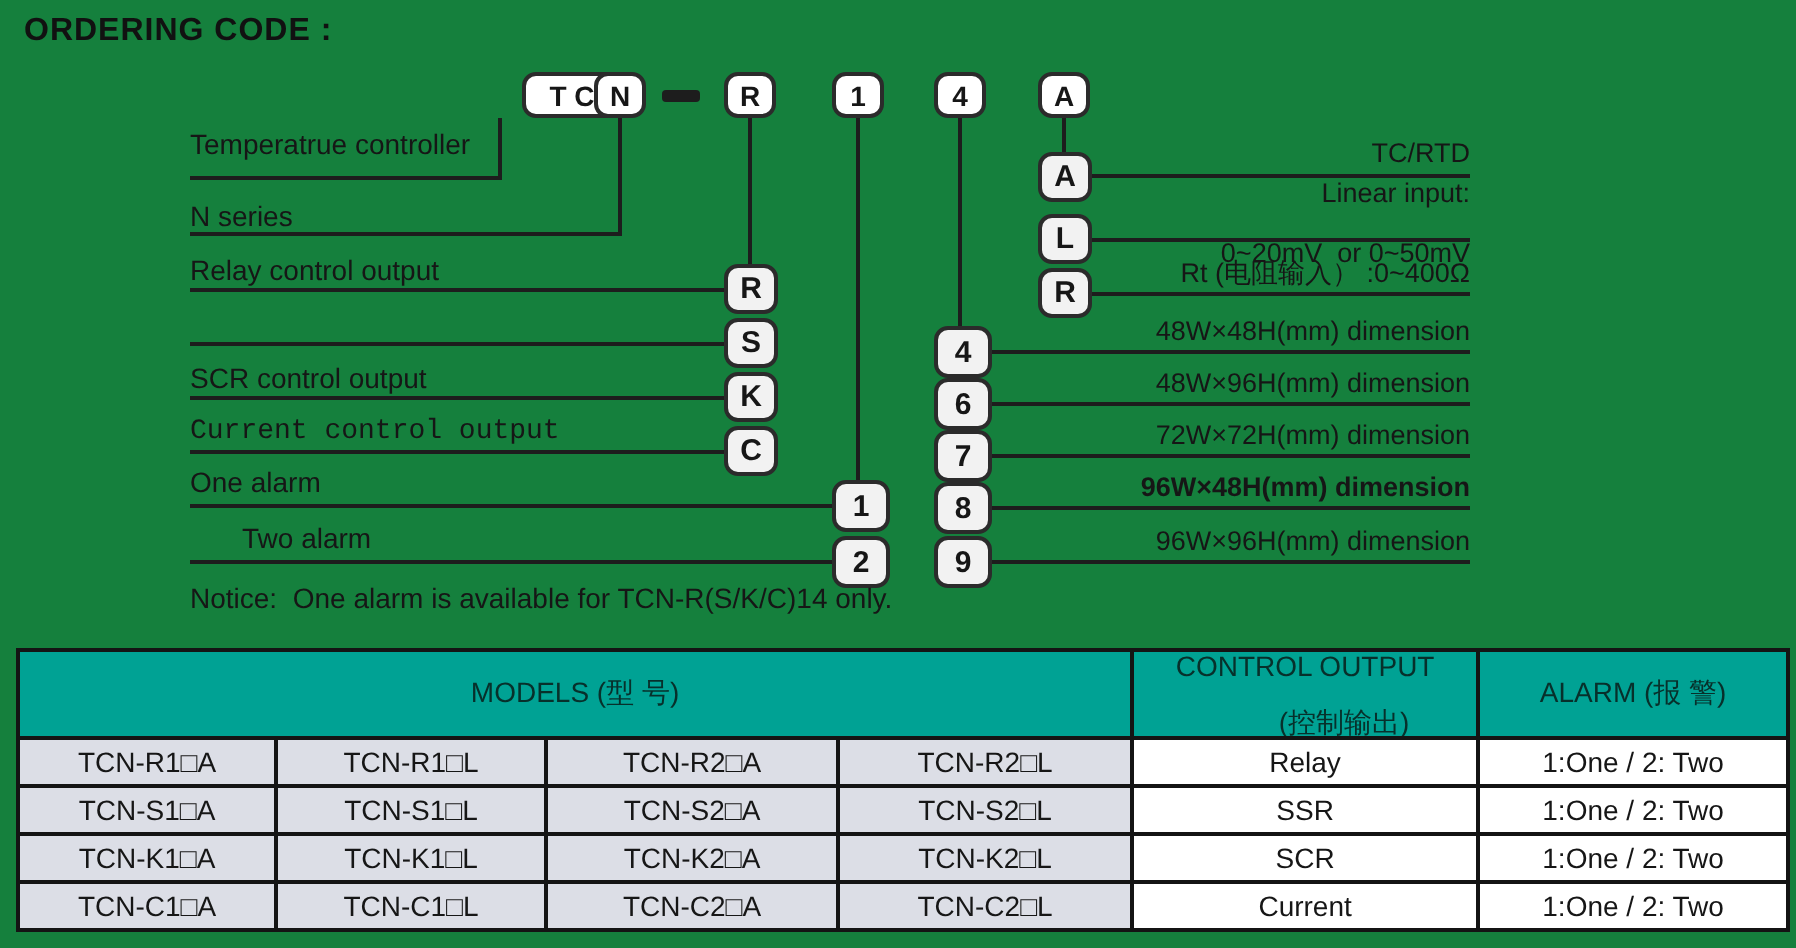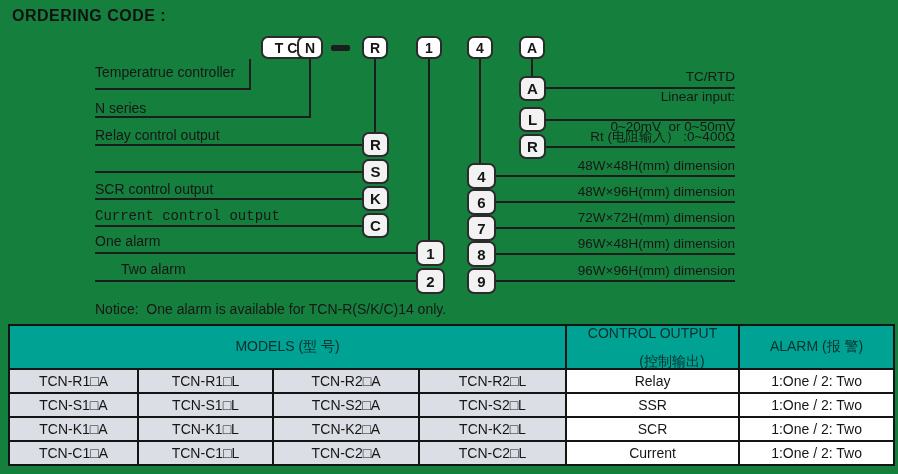--- a/index.html
+++ b/index.html
@@ -105,27 +105,27 @@
   <div class="sbox" style="left:467px;top:189px;width:29px;height:26px;">6</div>
   <div class="hline" style="left:496px;top:201px;width:239px;"></div>
   <div class="rlbl" style="top:184px;">48W×96H(mm) dimension</div>
 
   <div class="sbox" style="left:467px;top:215px;width:29px;height:26px;">7</div>
   <div class="hline" style="left:496px;top:227px;width:239px;"></div>
   <div class="rlbl" style="top:210px;">72W×72H(mm) dimension</div>
 
   <div class="sbox" style="left:467px;top:241px;width:29px;height:26px;">8</div>
   <div class="hline" style="left:496px;top:253px;width:239px;"></div>
-  <div class="rlbl" style="top:236px;">96W×48H(mm) dimension</div>
+  <div class="rlbl" style="top:236px;font-weight:bold;">96W×48H(mm) dimension</div>
 
   <div class="sbox" style="left:467px;top:268px;width:29px;height:26px;">9</div>
   <div class="hline" style="left:496px;top:280px;width:239px;"></div>
   <div class="rlbl" style="top:263px;margin-left:32px;">96W×96H(mm) dimension</div>
 
-  <div class="lbl" style="left:95px;top:301px;">Notice:  One alarm is available for TCN-R(S/K/C)14 only.</div>
+  <div class="lbl" style="left:95px;top:291px;">Notice:  One alarm is available for TCN-R(S/K/C)14 only.</div>
 
   <table id="models-table">
     <colgroup>
       <col style="width:129px">
         <col style="width:135px">
         <col style="width:146px">
       <col style="width:147px">
         <col style="width:173px">
         <col style="width:155px">
     </colgroup>

